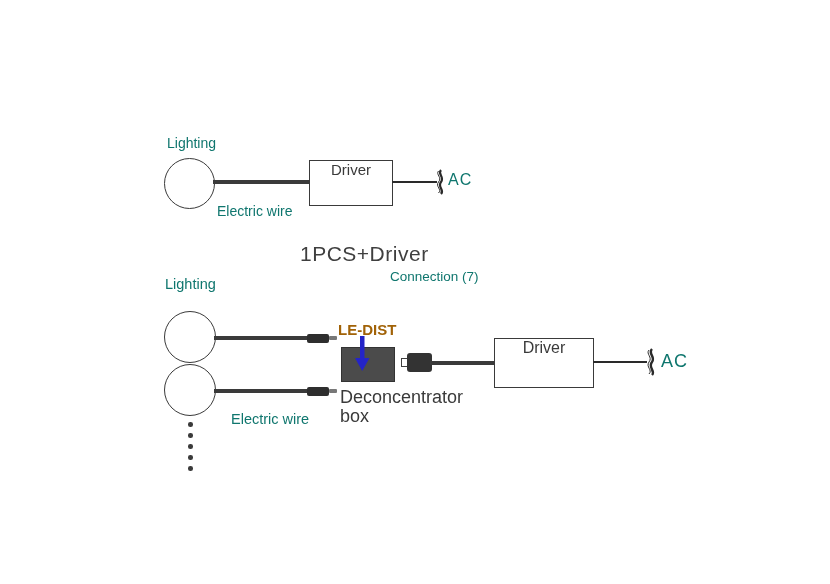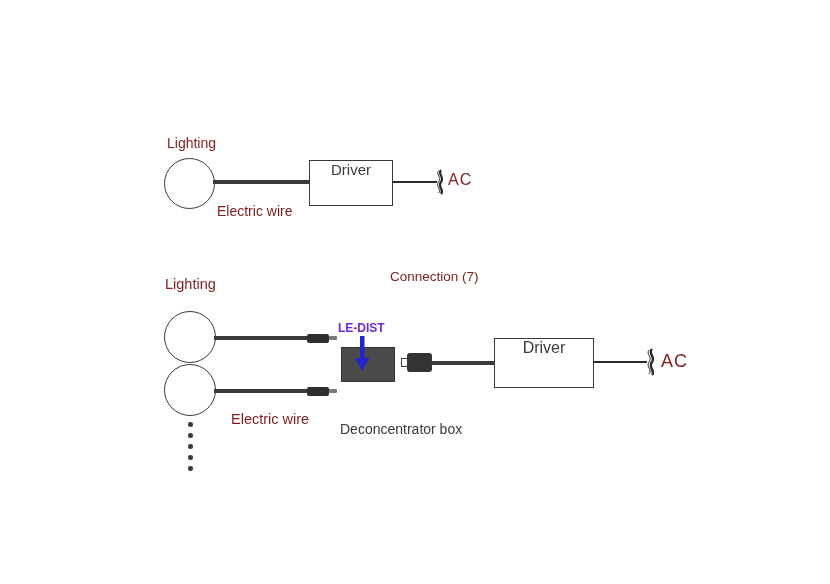--- a/index.html
+++ b/index.html
@@ -5,21 +5,21 @@
   html,body{margin:0;padding:0;background:#ffffff;}
   .canvas{
     position:relative;
     width:830px;height:584px;
     background:#ffffff;
     font-family:"Liberation Sans", sans-serif;
     color:#3a3a3a;
     overflow:hidden;
   }
   .abs{position:absolute;}
-  .label{color:#7f1d1d;white-space:nowrap;}
+  .label{color:#0f766e;white-space:nowrap;}
   
   .lamp{
     width:51px;height:51px;border:1.6px solid #3a3a3a;border-radius:50%;
     background:#ffffff;box-sizing:border-box;
   }
   
   .wire-thick{height:4px;background:#3a3a3a;}
   .wire-thin{height:2px;background:#2a2a2a;}
   
   .driver-box{
@@ -61,20 +61,21 @@
 
   <span class="abs" style="left:435px;top:169px;">
     <svg width="11" height="26" viewBox="0 0 11 26">
       <path d="M6 1 C2 5, 10 8, 6 13 C2 18, 10 21, 6 25" stroke="#2a2a2a" stroke-width="2.2" fill="none"></path>
       <path d="M3.5 2 C0.5 5.5, 7.5 8.5, 3.5 13 C0 17.5, 7.5 20.5, 3.5 24" stroke="#2a2a2a" stroke-width="1" fill="none"></path>
     </svg>
   </span>
 
   <div class="abs label" style="left:448px;top:171px;font-size:16px;letter-spacing:1px;">AC</div>
 
+  <div class="abs label" style="left:300px;top:242px;font-size:21px;letter-spacing:0.5px;color:#3f3f3f;">1PCS+Driver</div>
 
   <div class="abs label" style="left:390px;top:269px;font-size:13.5px;">Connection (7)</div>
 
   <div class="abs label" style="left:165px;top:276px;font-size:14.5px;">Lighting</div>
 
   <div class="abs lamp" style="left:164px;top:311px;width:52px;height:52px;"></div>
   <div class="abs lamp" style="left:164px;top:364px;width:52px;height:52px;"></div>
 
   <div class="abs wire-thick" style="left:214px;top:336px;width:94px;"></div>
   <div class="abs barrel" style="left:307px;top:333.5px;width:22px;height:9px;"></div>
@@ -87,21 +88,21 @@
   <div class="abs dots" style="left:188px;top:422px;">
     <i></i>
       <i></i>
       <i></i>
       <i></i>
       <i></i>
   </div>
 
   <div class="abs label" style="left:231px;top:411px;font-size:14.5px;">Electric wire</div>
 
-  <div class="abs label blue-text" style="left:338px;top:321px;font-size:12px;color:#6d28d9;">LE-DIST</div>
+  <div class="abs label blue-text" style="left:338px;top:321px;font-size:15px;color:#a16207;">LE-DIST</div>
 
   <div class="abs decon-box" style="left:341px;top:347px;width:54px;height:35px;"></div>
 
   <span class="abs" style="left:354px;top:336px;z-index:2;">
     <svg width="16" height="36" viewBox="0 0 16 36">
       <rect x="6" y="0" width="4.5" height="23" fill="#2424c8"></rect>
       <polygon points="1,22 15.5,22 8.2,35" fill="#2424c8"></polygon>
     </svg>
   </span>
 
@@ -118,15 +119,15 @@
 
   <span class="abs" style="left:645px;top:348px;">
     <svg width="12" height="28" viewBox="0 0 12 28">
       <path d="M7 1 C2.5 5.5, 11 9, 7 14 C2.5 19.5, 11 23, 7 27" stroke="#2a2a2a" stroke-width="2.4" fill="none"></path>
       <path d="M4 2 C0.5 6, 8 9, 4 14 C0.5 19, 8 22, 4 26" stroke="#2a2a2a" stroke-width="1" fill="none"></path>
     </svg>
   </span>
 
   <div class="abs label" style="left:661px;top:351px;font-size:18px;letter-spacing:1px;">AC</div>
 
-  <div class="abs" style="left:340px;top:420px;width:132px;font-size:14px;line-height:19px;color:#3a3a3a;">Deconcentrator box</div>
+  <div class="abs" style="left:340px;top:388px;width:132px;font-size:18px;line-height:19px;color:#3a3a3a;">Deconcentrator box</div>
 
 </div>
 
 </body></html>

